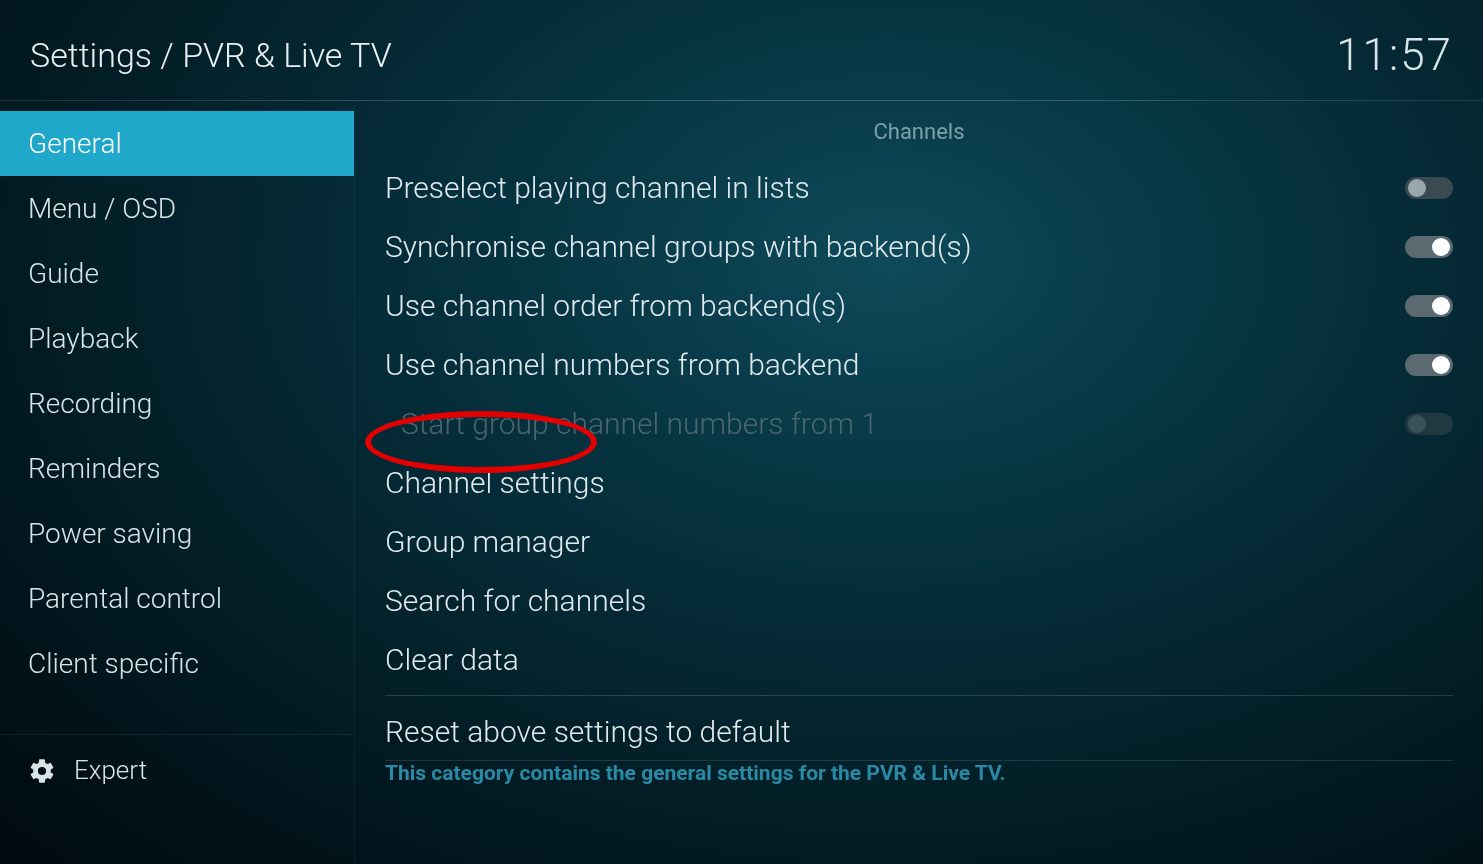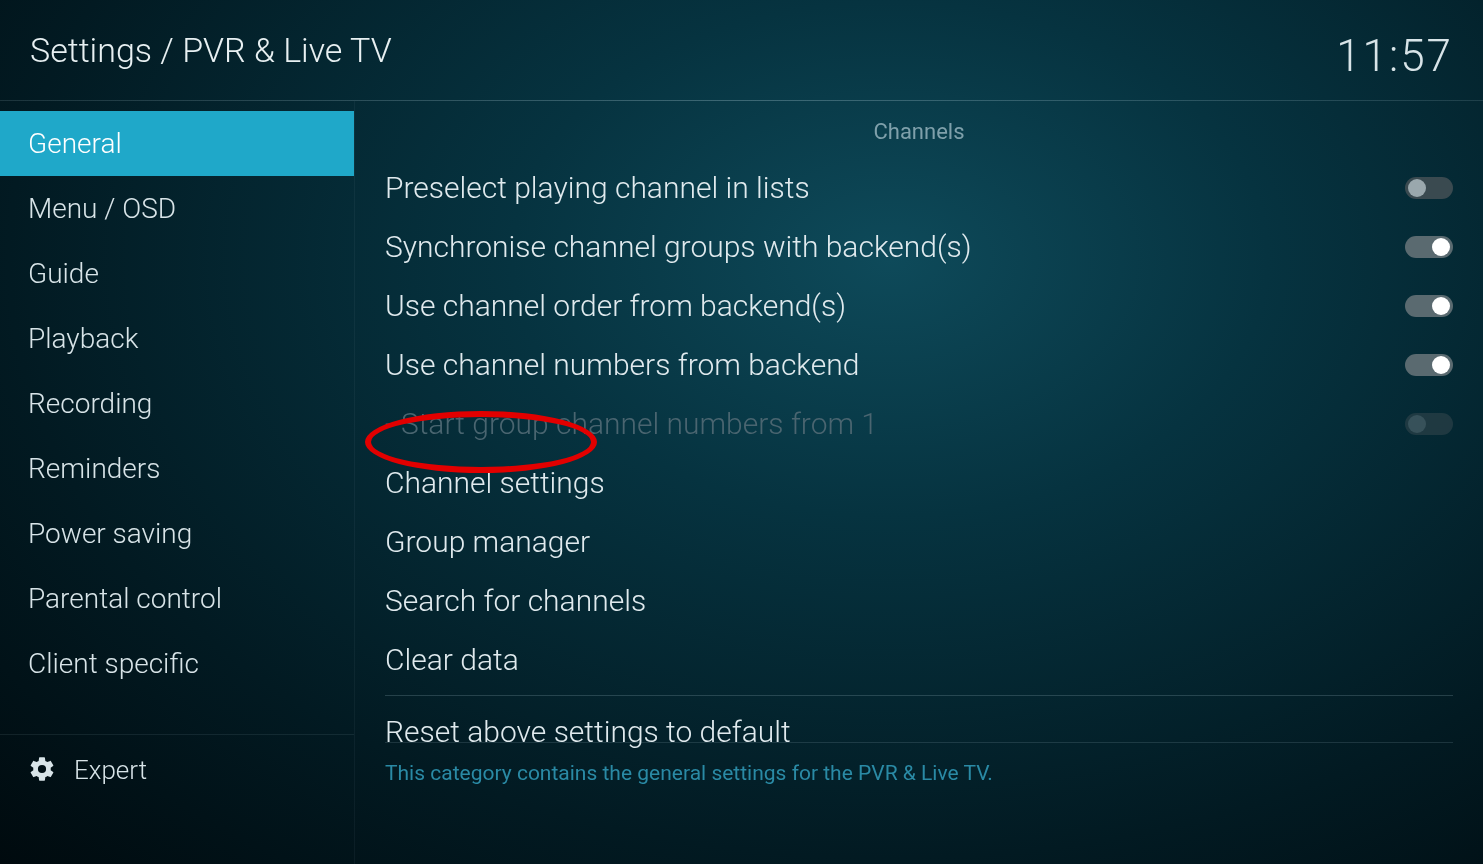--- a/index.html
+++ b/index.html
@@ -12,20 +12,21 @@
     height: 864px;
     background: radial-gradient(ellipse at 60% 30%, #0e4a5a 0%, #063340 30%, #021a22 70%, #000a0e 100%);
     font-family: -apple-system, BlinkMacSystemFont, "Segoe UI", Roboto, Arial, sans-serif;
     color: #d8e4e8;
     overflow: hidden;
     position: relative;
   }
   .header {
     display: flex;
     justify-content: space-between;
+    align-items: center;
     padding: 30px 30px 20px 30px;
     height: 100px;
   }
   .breadcrumb {
     font-size: 34px;
     font-weight: 300;
     color: #e8f0f2;
   }
   .clock {
     font-size: 44px;
@@ -58,21 +59,21 @@
     font-weight: 300;
     color: #d8e4e8;
     cursor: pointer;
   }
   .sidebar-item.active {
     background: #1fa8c9;
     color: #ffffff;
   }
   .sidebar-footer {
     display: flex;
-    align-items: flex-start;
+    align-items: flex-end;
     gap: 18px;
     padding: 20px 28px;
     border-top: 1px solid rgba(180,210,220,0.1);
     margin-top: auto;
     margin-bottom: 60px;
   }
   .gear-icon {
     width: 28px;
     height: 28px;
     fill: #d8e4e8;
@@ -149,24 +150,23 @@
     height: 1px;
     background: rgba(180,210,220,0.2);
     margin: 6px 0;
   }
   .help-text {
     position: absolute;
     bottom: 80px;
     left: 30px;
     right: 30px;
     border-top: 1px solid rgba(180,210,220,0.15);
-    padding-top: 18px;
     font-size: 21px;
     color: #2a8aa5;
-    font-weight: 400;
+    font-weight: 700;
   }
   .annotation-circle {
     position: absolute;
     border: 6px solid #e20000;
     border-radius: 50%;
     pointer-events: none;
     z-index: 100;
   }
 </style>
 </head>

